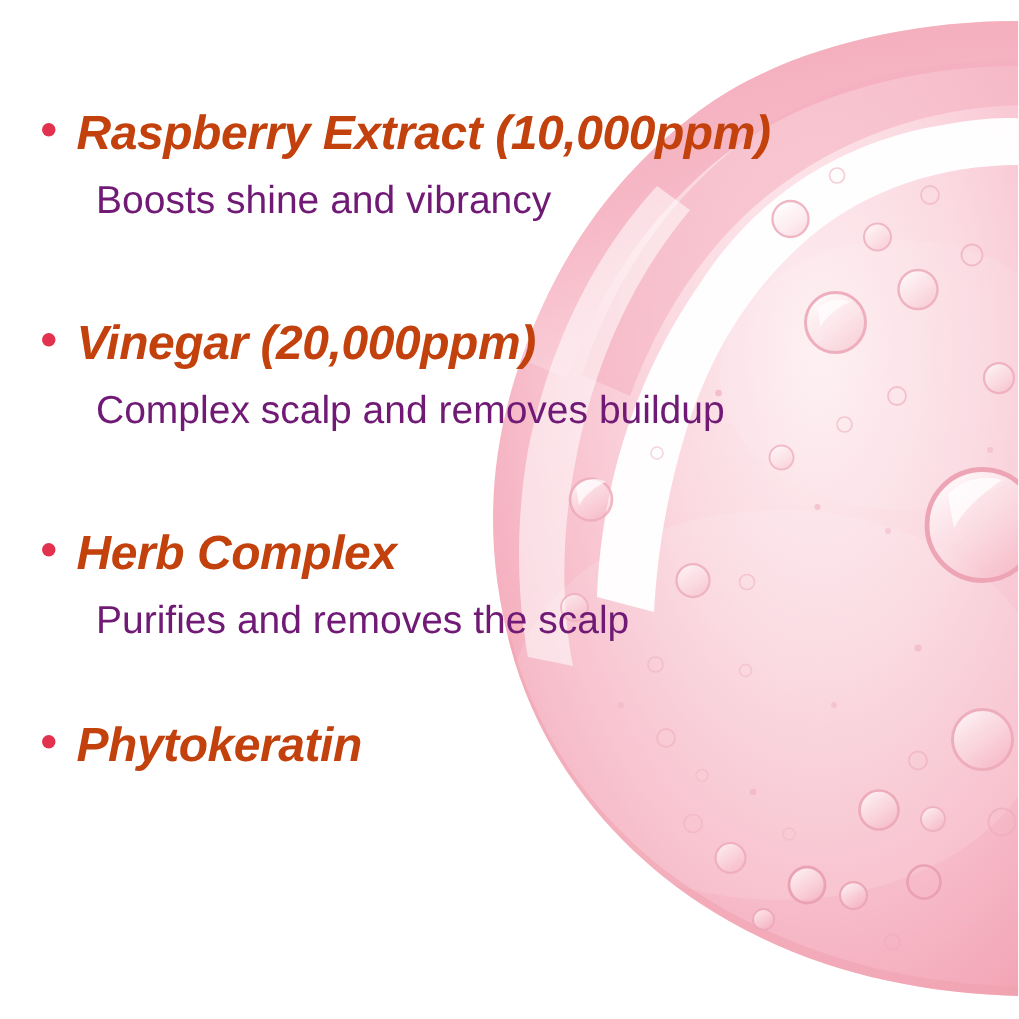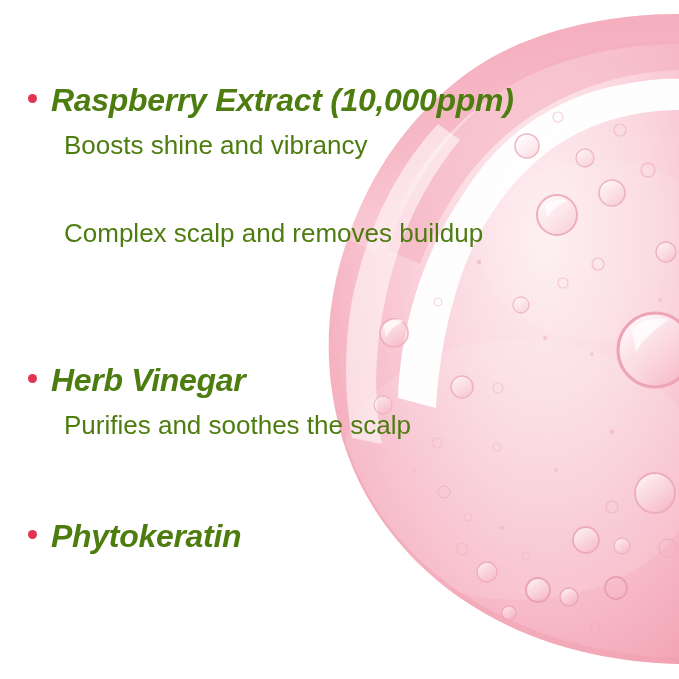--- a/index.html
+++ b/index.html
@@ -43,21 +43,21 @@
   }
 
   .benefit-item {
     position: absolute;
     left: 28px;
     width: 620px;
   }
   .benefit-item.b0 { top: 68px; }
   .benefit-item.b1 { top: 208px; }
   .benefit-item.b2 { top: 348px; }
-  .benefit-item.b3 { top: 504px; }
+  .benefit-item.b3 { top: 476px; }
 
   .bullet-row {
     display: flex;
     align-items: baseline;
   }
 
   .bullet-dot {
     flex: 0 0 auto;
     width: 9px;
     height: 9px;
@@ -68,31 +68,30 @@
     top: -8px;
   }
 
   .benefit-title {
     font-family: "Liberation Sans", sans-serif;
     font-style: italic;
     font-weight: bold;
     font-size: 32px;
     line-height: 40px;
     letter-spacing: -0.3px;
-    color: #4d7c0f;
+    color: #c2410c;
     white-space: nowrap;
-    margin-top: 12px;
   }
 
   .benefit-desc {
     font-family: "Liberation Sans", sans-serif;
     font-weight: normal;
     font-size: 26px;
     line-height: 34px;
-    color: #4d7c0f;
+    color: #701a75;
     margin-left: 36px;
     margin-top: 8px;
     white-space: nowrap;
   }
 </style>
 </head>
 <body>
 
 <div id="page">
 
@@ -255,29 +254,33 @@
 
     <li class="benefit-item b0">
       <div class="bullet-row">
         <span class="bullet-dot"></span>
         <span class="benefit-title">Raspberry Extract (10,000ppm)</span>
       </div>
       <div class="benefit-desc">Boosts shine and vibrancy</div>
     </li>
 
     <li class="benefit-item b1">
+      <div class="bullet-row">
+        <span class="bullet-dot"></span>
+        <span class="benefit-title">Vinegar (20,000ppm)</span>
+      </div>
       <div class="benefit-desc">Complex scalp and removes buildup</div>
     </li>
 
     <li class="benefit-item b2">
       <div class="bullet-row">
         <span class="bullet-dot"></span>
-        <span class="benefit-title">Herb Vinegar</span>
-      </div>
-      <div class="benefit-desc">Purifies and soothes the scalp</div>
+        <span class="benefit-title">Herb Complex</span>
+      </div>
+      <div class="benefit-desc">Purifies and removes the scalp</div>
     </li>
 
     <li class="benefit-item b3">
       <div class="bullet-row">
         <span class="bullet-dot"></span>
         <span class="benefit-title">Phytokeratin</span>
       </div>
     </li>
 
   </ul>

